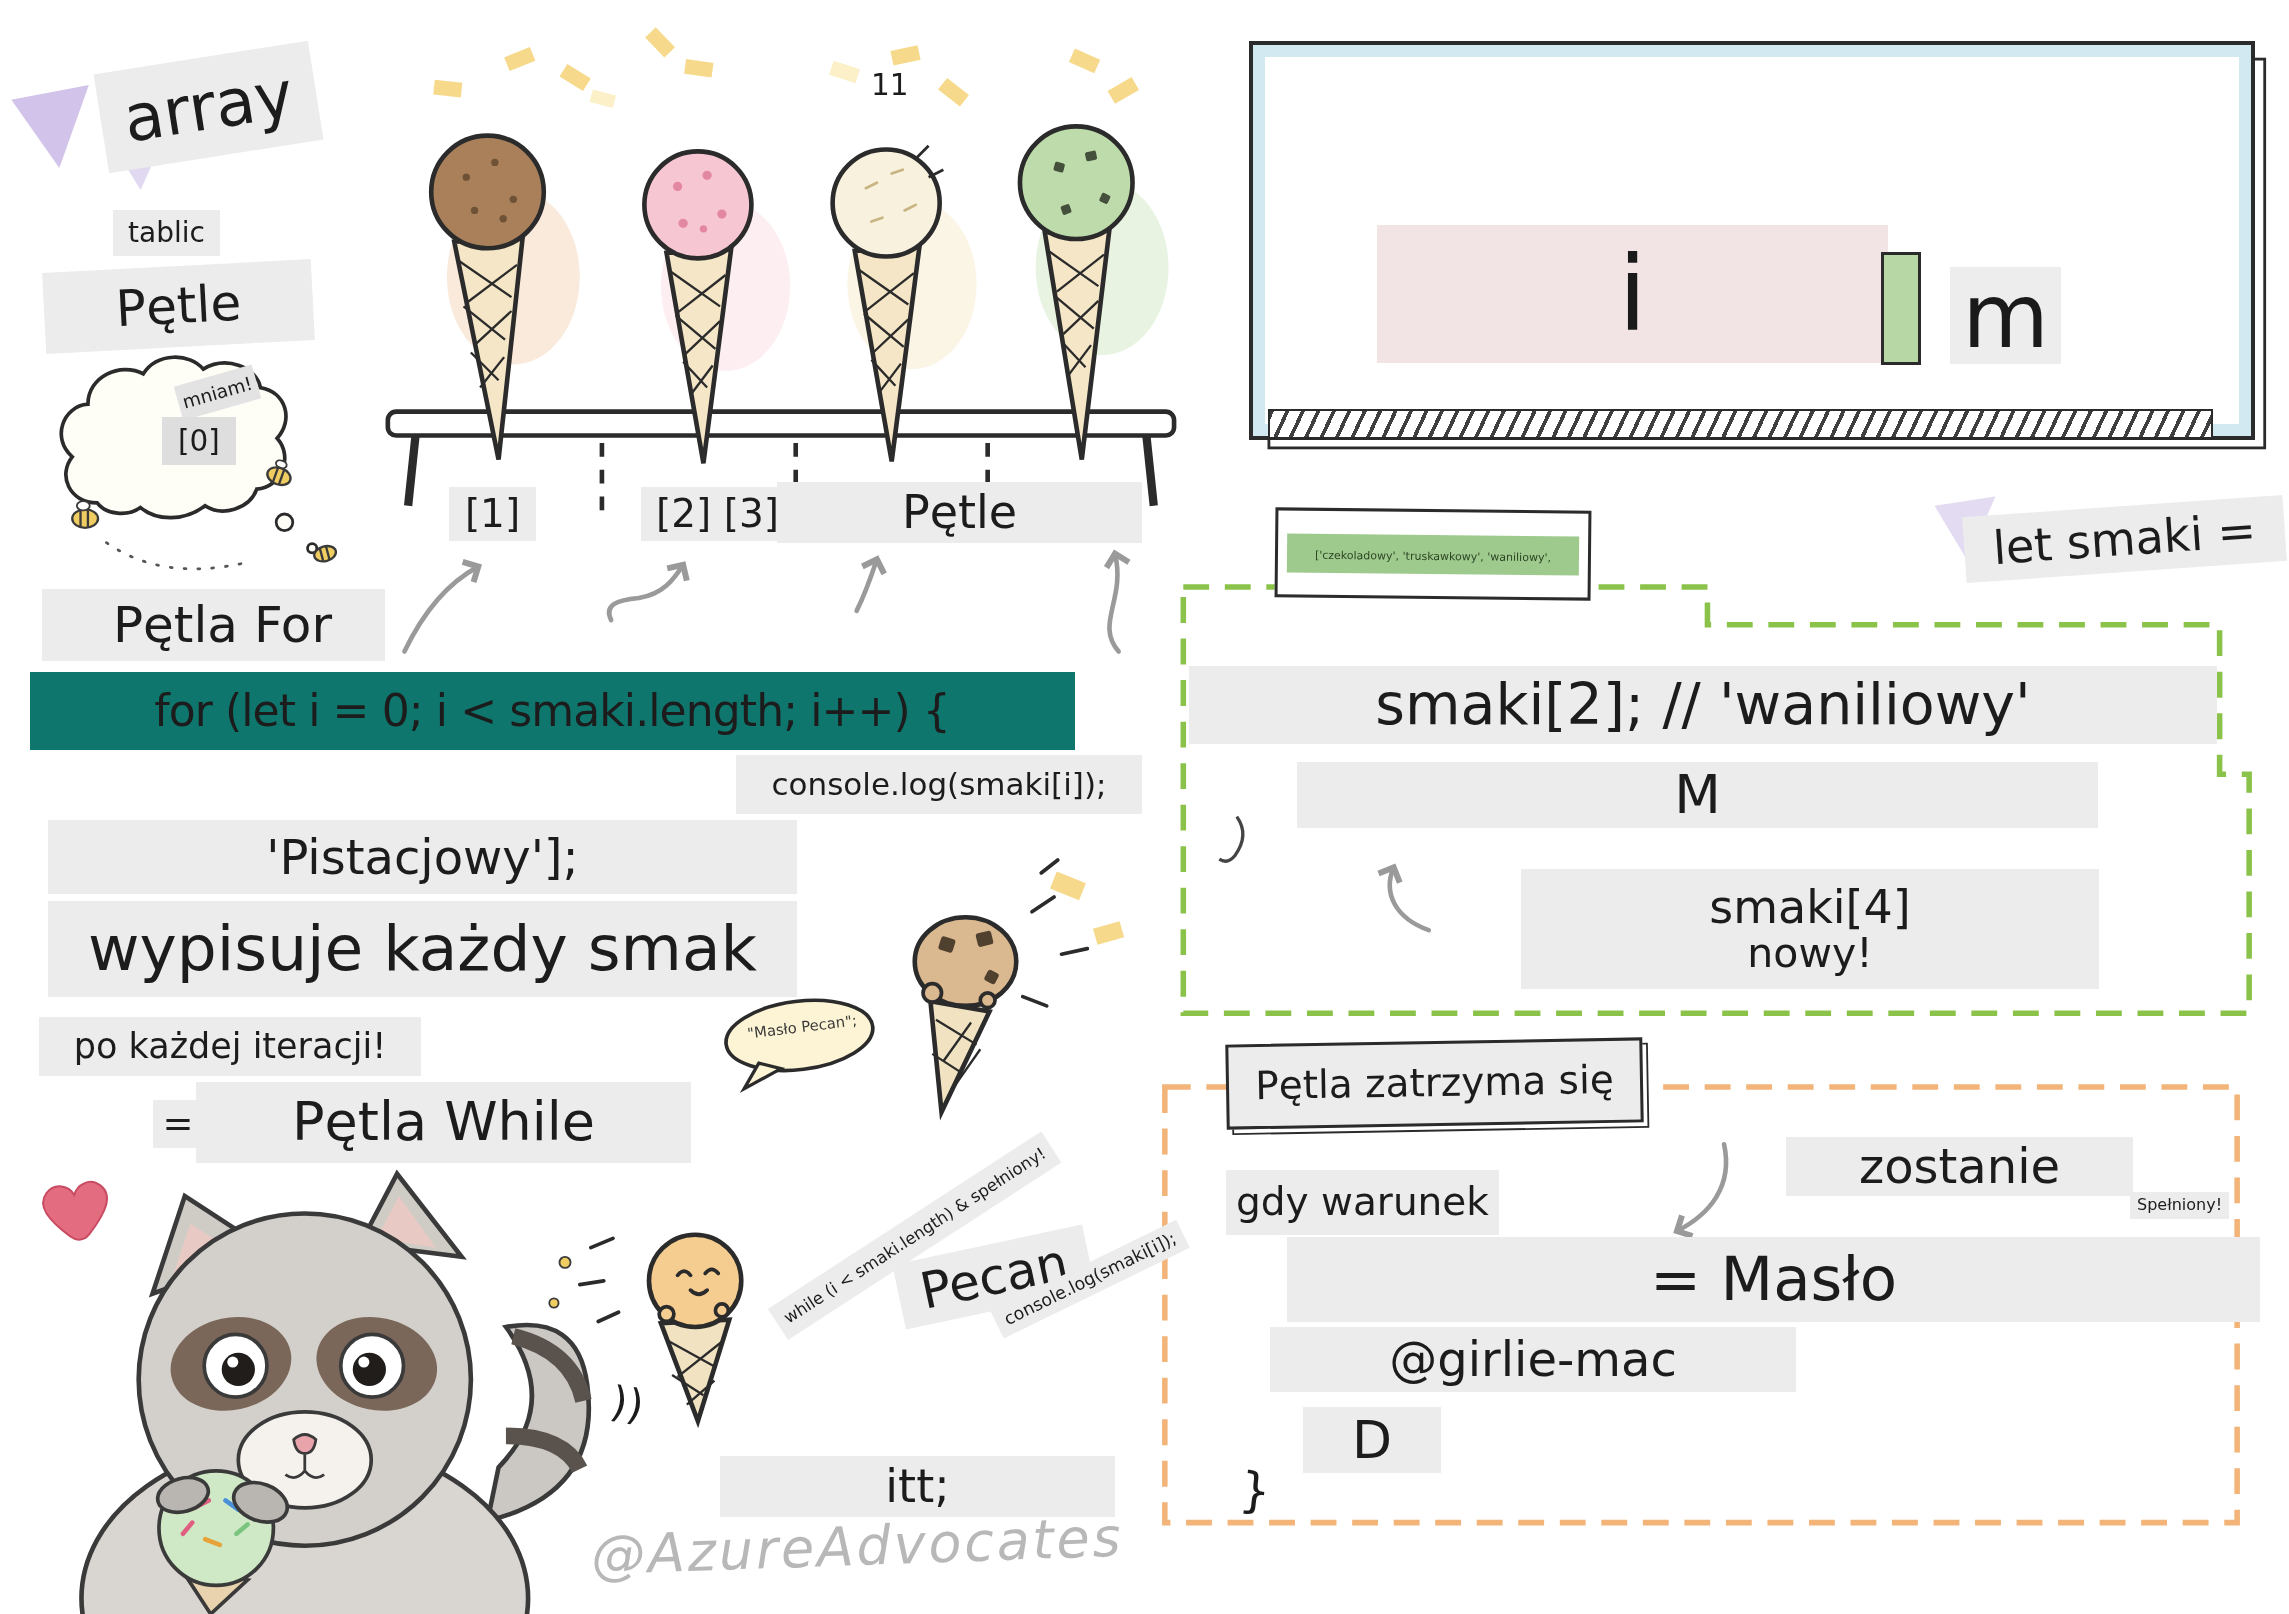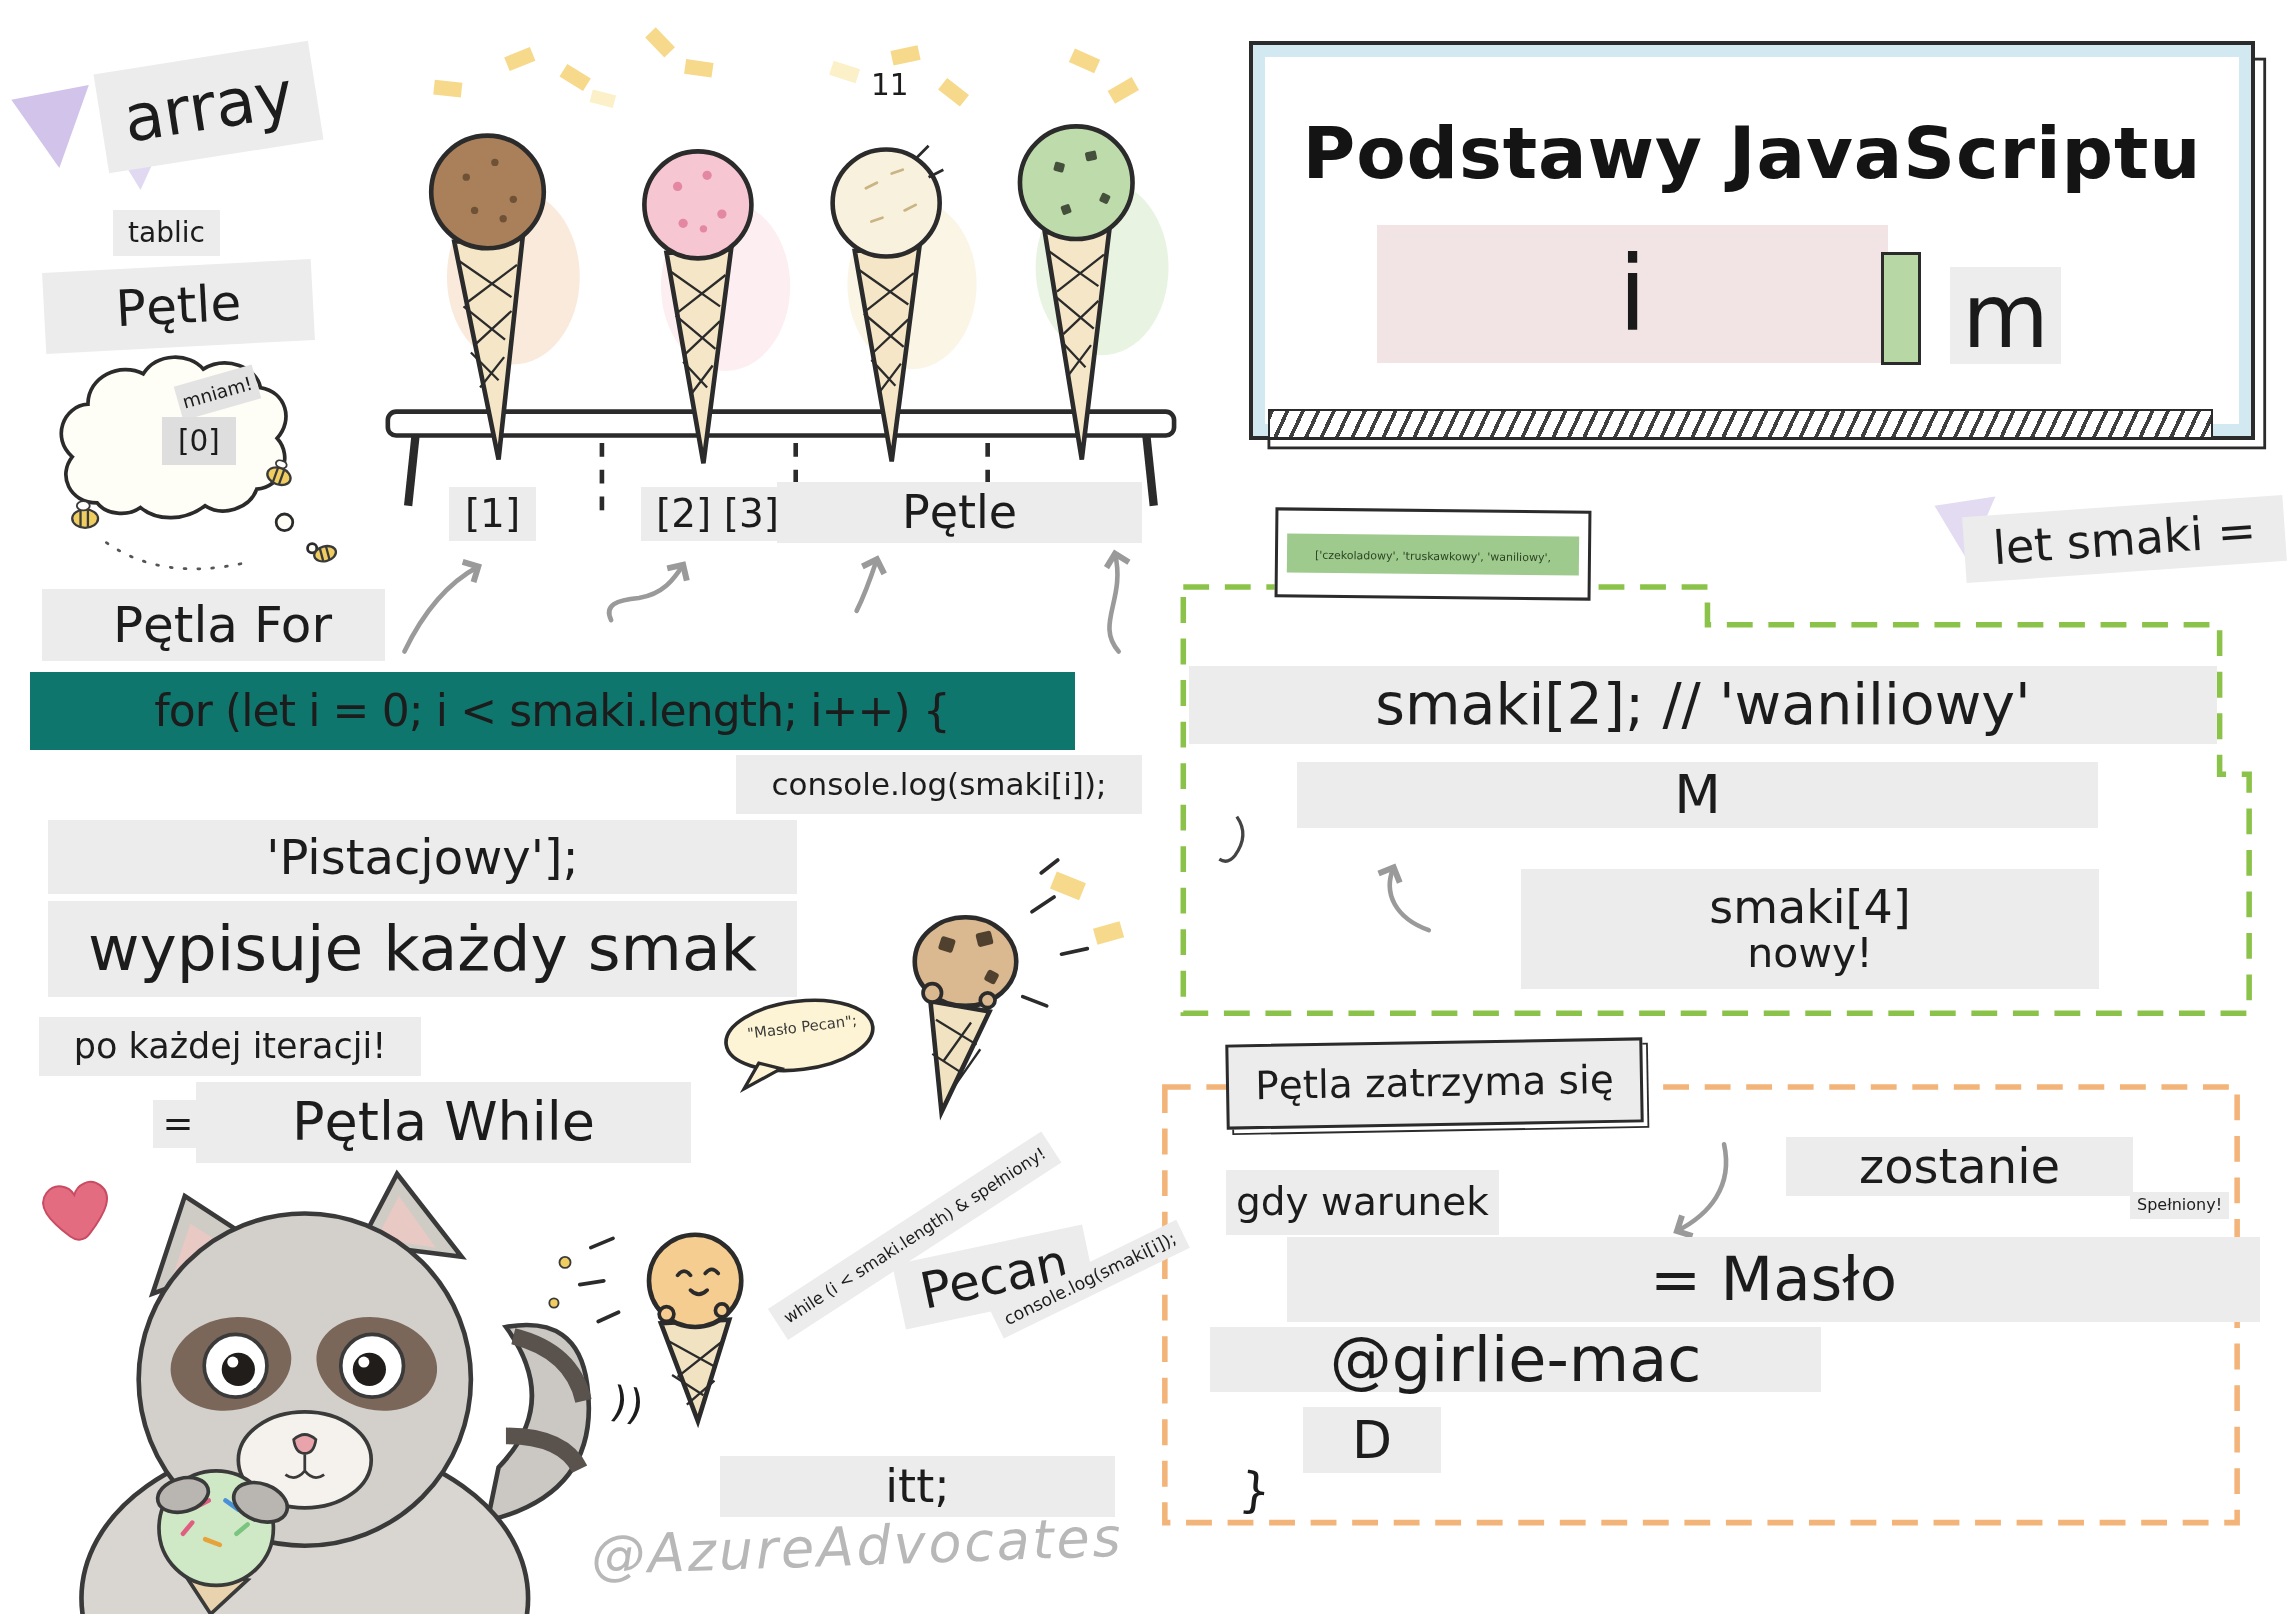--- a/index.html
+++ b/index.html
@@ -277,21 +277,20 @@
 
 <div class="lbl code" style="left:997px;top:1309px;height:31px;padding:0 9.2px;font-size:17.5px;transform:rotate(-26deg);transform-origin:left center;">console.log(smaki[i]);</div>
 
 <div class="txt" style="left:611px;top:1379px;font-size:42px;transform:rotate(10deg);">))</div>
 
 <div class="lbl code" style="left:720px;top:1456px;width:395px;height:61px;font-size:46px;">itt;</div>
 
 <div class="txt watermark" style="left:591px;top:1515px;font-size:54px;transform:rotate(-2deg);">@AzureAdvocates</div>
 
 <div id="banner">
-  <div class="banner-title">Podstawy JavaScriptu</div>
   <div class="pink-box">
     <span>i</span>
   </div>
   <div class="green-chip"></div>
   <div class="m-box">
     <span>m</span>
   </div>
   <div class="hatch"></div>
 </div>
 
@@ -316,20 +315,20 @@
 
 
 <div class="lbl" style="left:1786px;top:1137px;width:347px;height:59px;font-size:48px;">zostanie</div>
 
 <div class="lbl" style="left:2130px;top:1192px;height:27px;padding:0 7px;font-size:16px;">Spełniony!</div>
 
 <div class="lbl" style="left:1226px;top:1170px;width:273px;height:65px;font-size:39px;">gdy warunek</div>
 
 <div class="lbl" style="left:1275px;top:1237px;width:973px;height:85px;font-size:61px;margin-left:12px;">= Masło</div>
 
-<div class="lbl" style="left:1210px;top:1327px;width:611px;height:65px;font-size:62px;">@girlie-mac</div>
+<div class="lbl" style="left:1270px;top:1327px;width:526px;height:65px;font-size:48px;">@girlie-mac</div>
 
 <div class="lbl" style="left:1303px;top:1407px;width:138px;height:66px;font-size:52px;">D</div>
 
 <div class="txt" style="left:1240px;top:1462px;font-size:48px;transform:rotate(6deg);">}</div>
 
 </div>
 
 
 </body></html>

